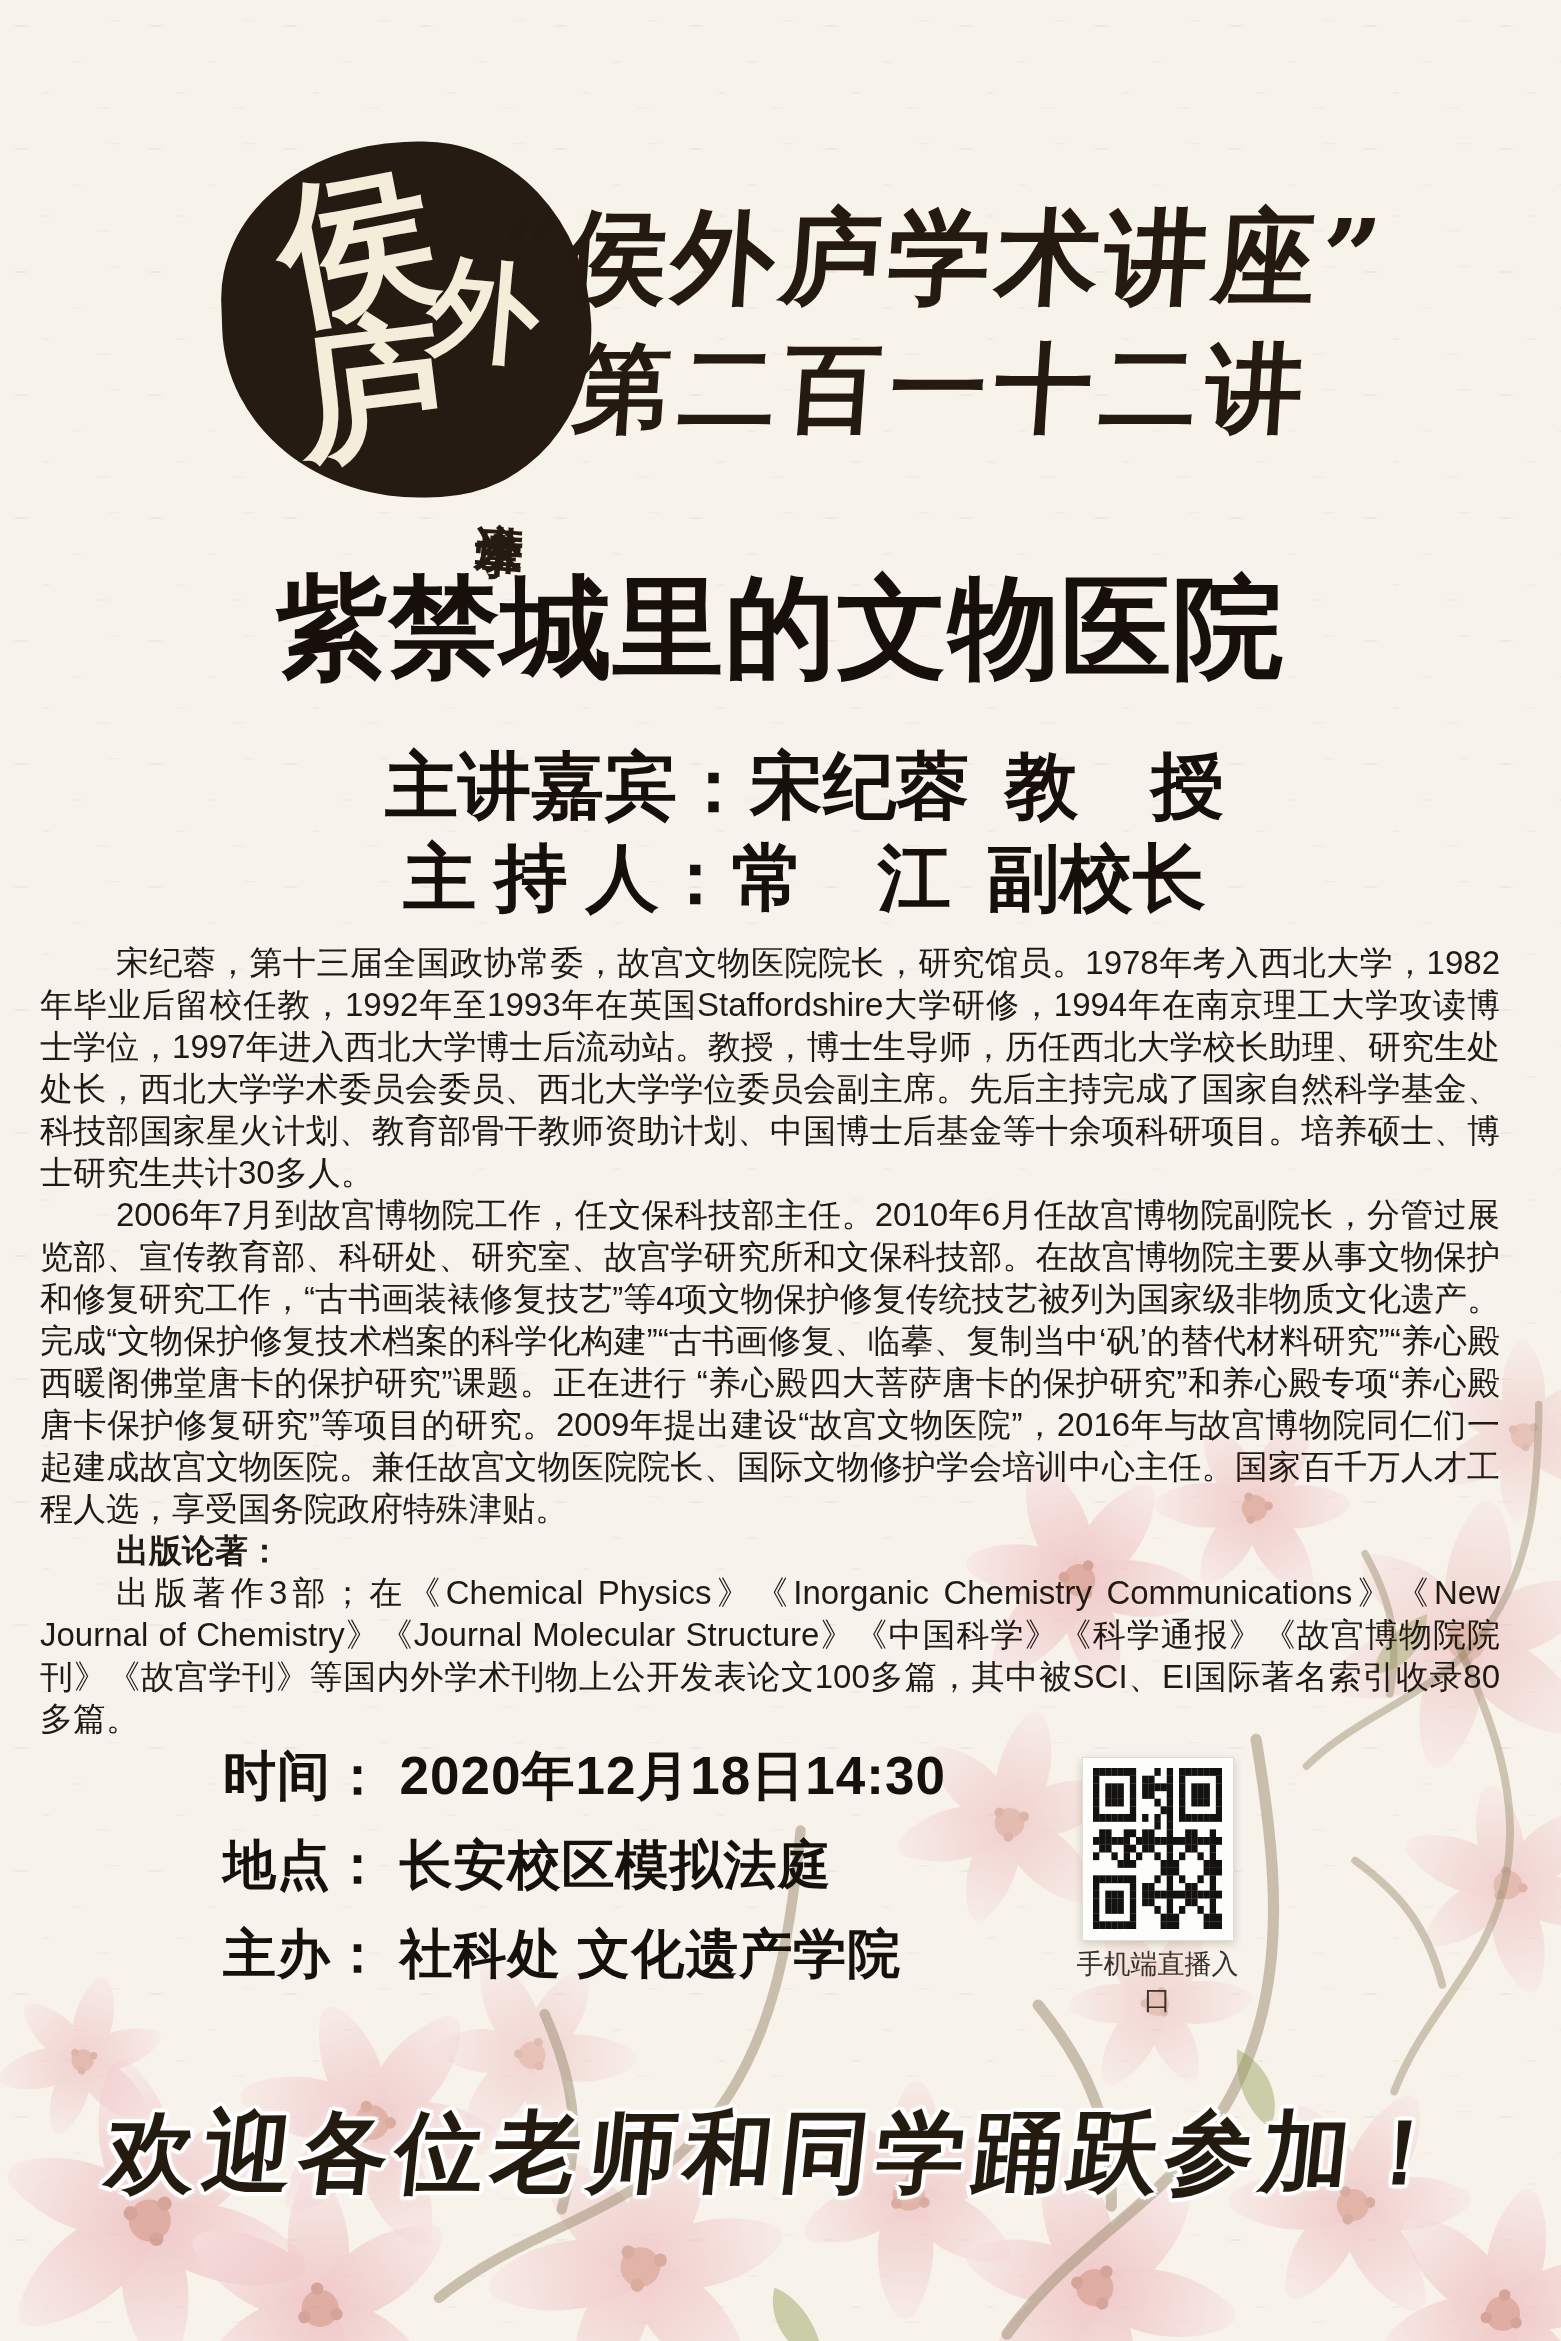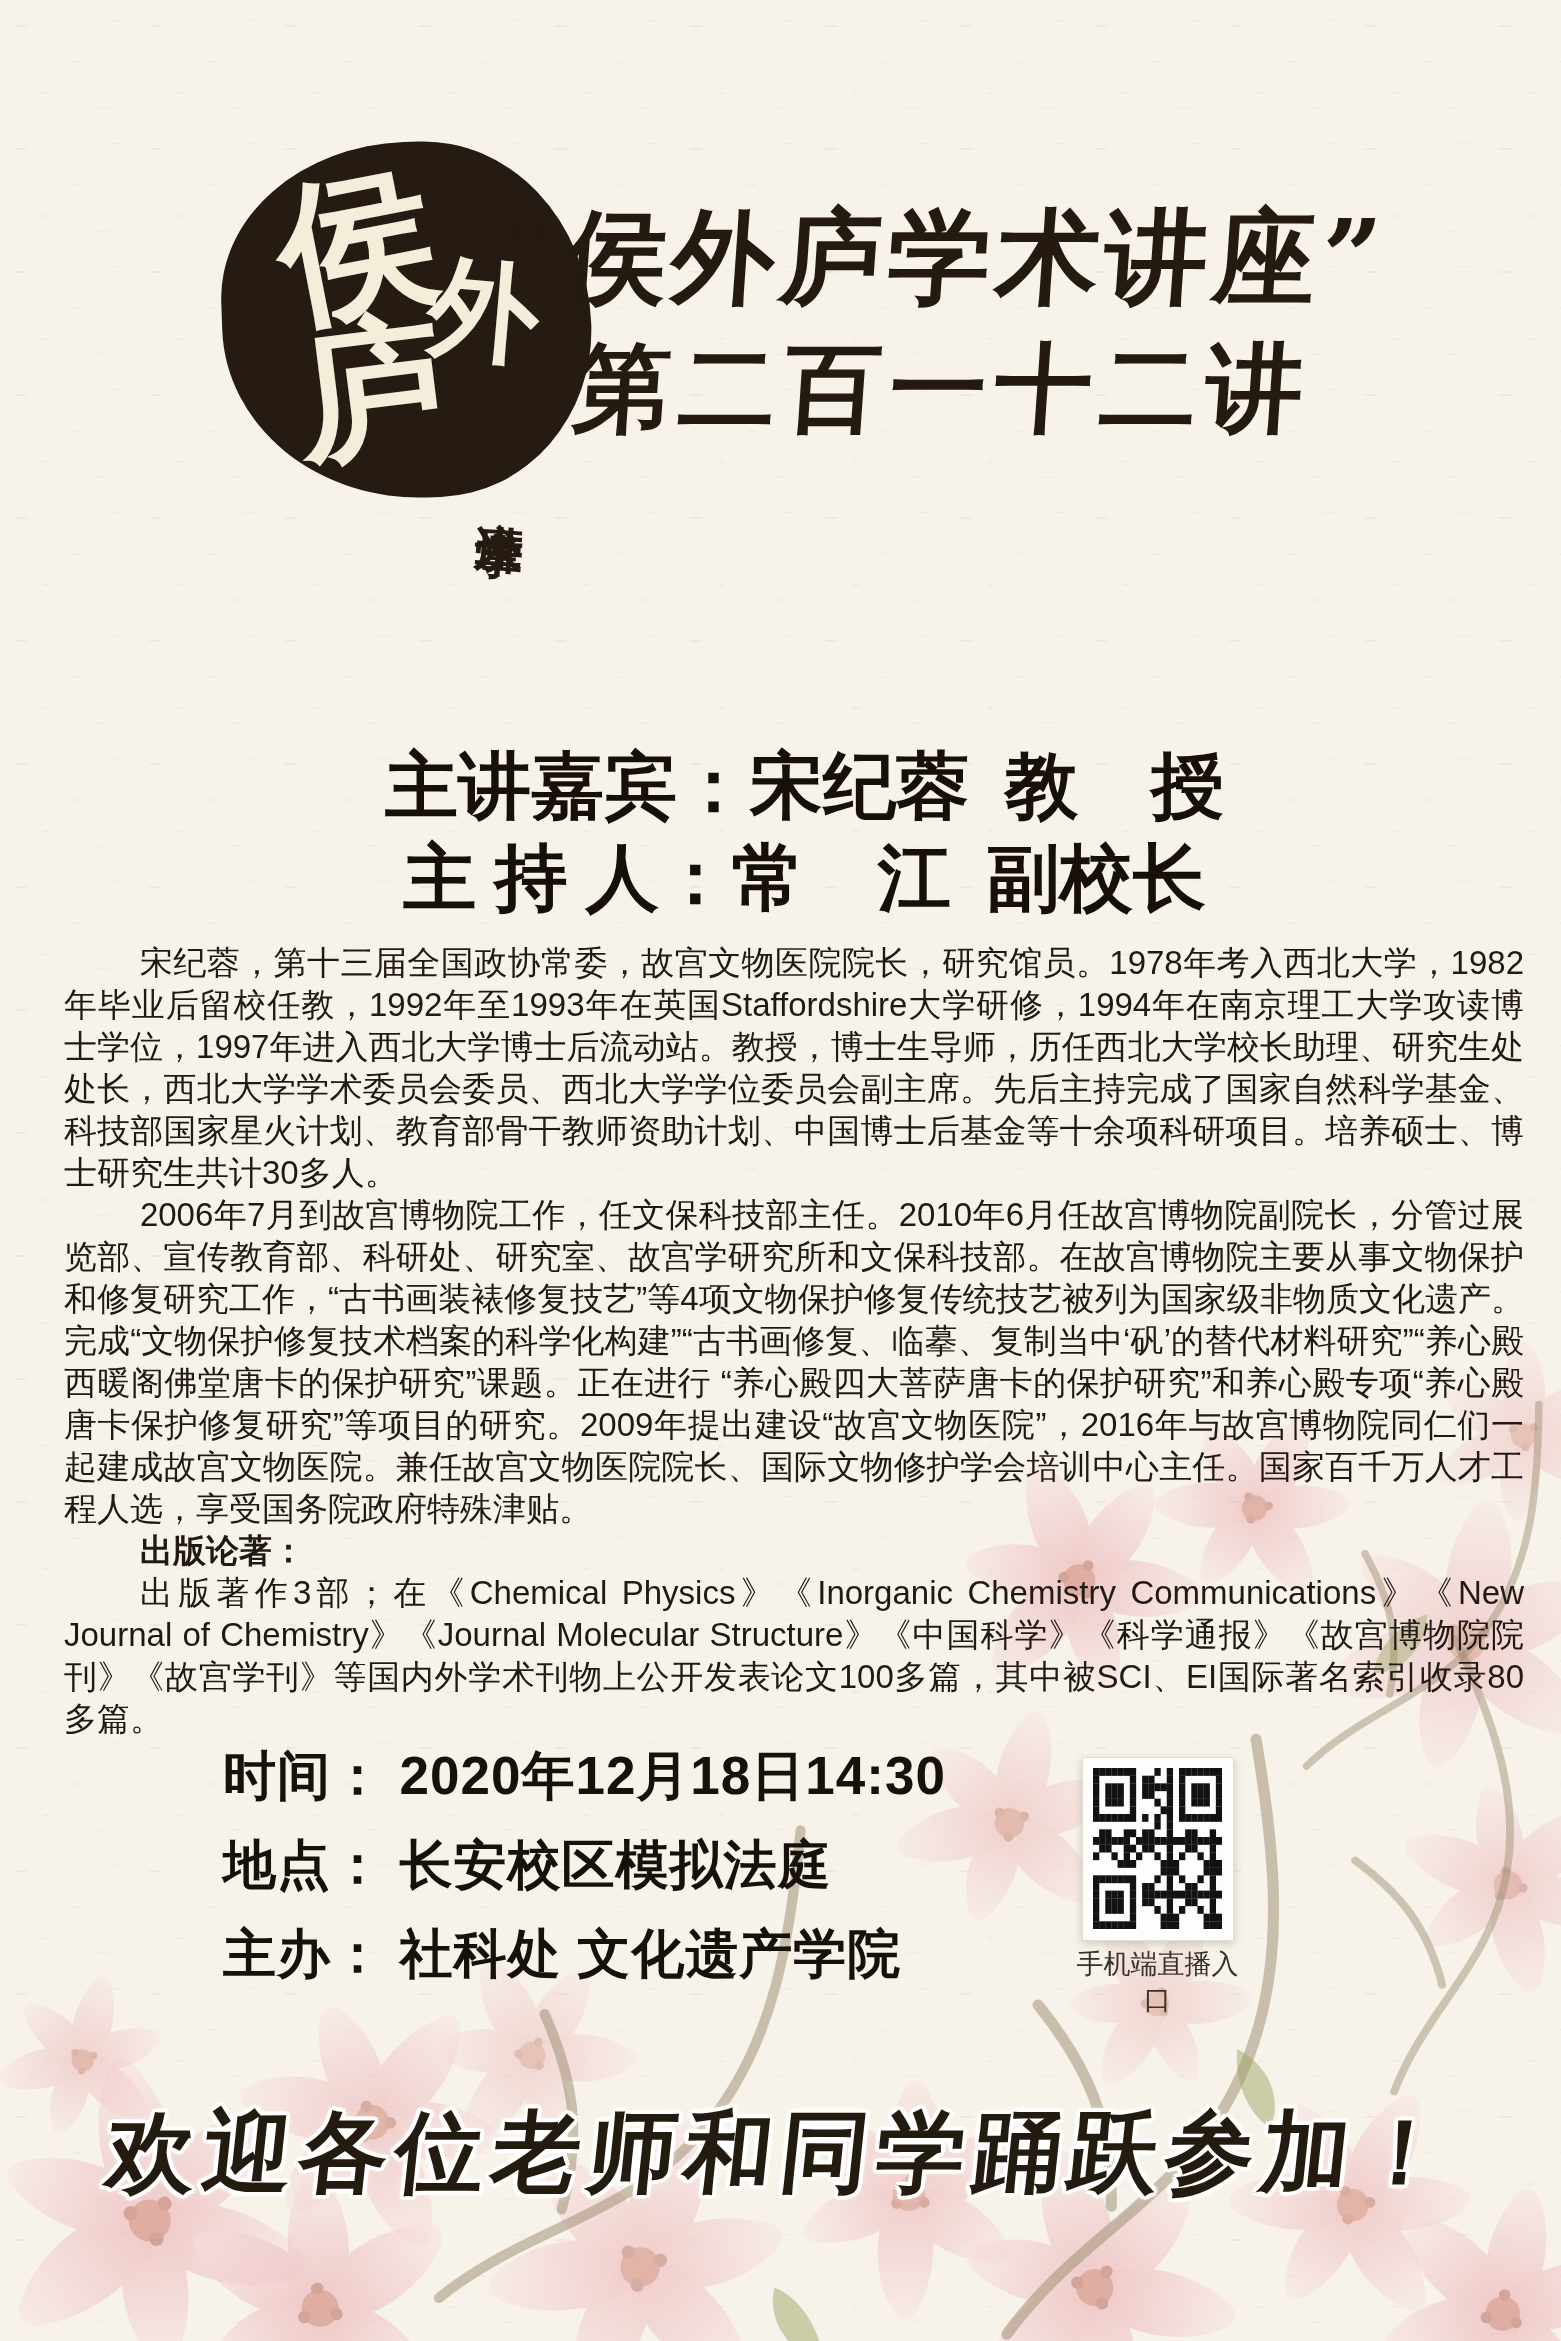--- a/index.html
+++ b/index.html
@@ -37,21 +37,21 @@
   .main-title{position:absolute;left:0;top:571px;width:1561px;margin:0;text-align:center;
         font-family:"Liberation Serif",serif;font-weight:900;font-size:111px;line-height:1.05;
         color:#17100a;letter-spacing:1px;}
   .vip{position:absolute;width:1561px;text-align:center;font-family:"Liberation Serif",serif;
         font-weight:900;color:#17100a;font-size:73px;line-height:1;padding-left:24px;}
   .vip .gap{display:inline-block;width:36px;}
   .vip-speaker{top:750px;}
   .vip-host{top:842px;}
 
   
-  .bio{position:absolute;left:64px;top:942px;width:1460px;font-size:33px;line-height:42px;
+  .bio{position:absolute;left:40px;top:942px;width:1460px;font-size:33px;line-height:42px;
         text-align:justify;color:#211a14;}
   .bio p{margin:0;text-indent:2.3em;}
   .bio .pub-head{font-weight:bold;text-indent:2.3em;}
 
   
   .details{position:absolute;left:223px;top:1731px;font-weight:bold;font-size:53px;line-height:89px;
         color:#17110b;letter-spacing:1px;}
   .details .row{white-space:nowrap;}
   .details .val{margin-left:14.5px;}
 
@@ -182,20 +182,21 @@
         <span class="lc lc1">侯</span>
         <span class="lc lc2">外</span>
         <span class="lc lc3">庐</span>
       </div>
       <div class="logo-sub">学术讲座</div>
     </div>
 
     <div class="series1">“侯外庐学术讲座”</div>
     <div class="series2">第二百一十二讲</div>
 
+    <h1 class="main-title">紫禁城里的文物医院</h1>
 
     <div class="vip vip-speaker">
       <span>主讲嘉宾：</span><span>宋纪蓉</span><span class="gap"></span><span>教　授</span>
     </div>
     <div class="vip vip-host">
       <span>主 持 人：</span><span>常　江</span><span class="gap"></span><span>副校长</span>
     </div>
 
     <div class="bio">
       <p>宋纪蓉，第十三届全国政协常委，故宫文物医院院长，研究馆员。1978年考入西北大学，1982年毕业后留校任教，1992年至1993年在英国Staffordshire大学研修，1994年在南京理工大学攻读博士学位，1997年进入西北大学博士后流动站。教授，博士生导师，历任西北大学校长助理、研究生处处长，西北大学学术委员会委员、西北大学学位委员会副主席。先后主持完成了国家自然科学基金、科技部国家星火计划、教育部骨干教师资助计划、中国博士后基金等十余项科研项目。培养硕士、博士研究生共计30多人。</p>

